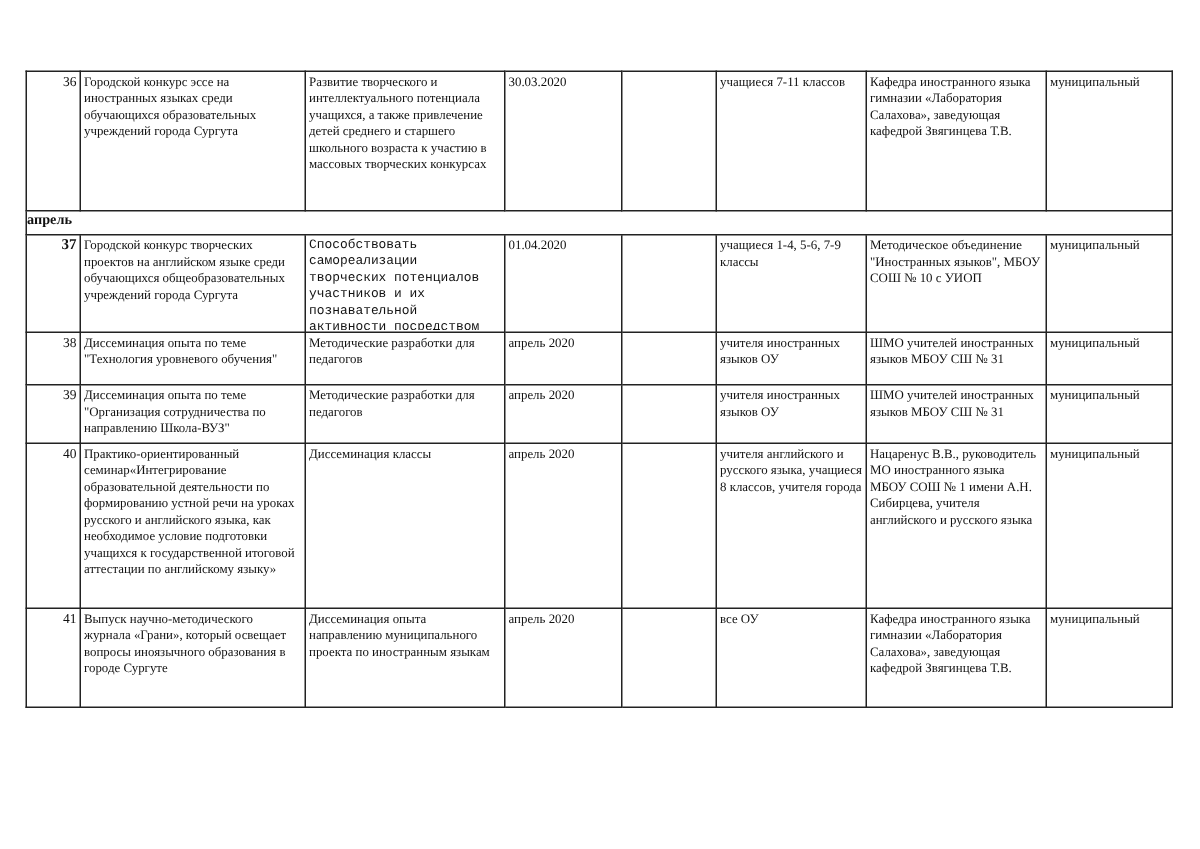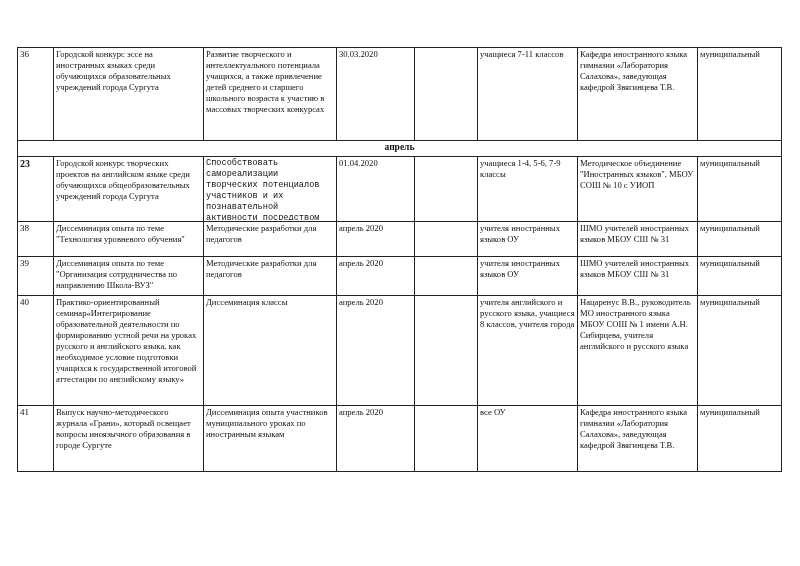--- a/index.html
+++ b/index.html
@@ -1,23 +1,23 @@
 <!DOCTYPE html>
 <html><head>
 <meta charset="utf-8">
 <style>
   html, body { margin: 0; padding: 0; background: #ffffff; }
   body { width: 800px; height: 566px; position: relative; overflow: hidden;
          font-family: "Liberation Serif", "DejaVu Serif", serif; color: #111; }
   table.plan { position: absolute; left: 17px; top: 47px; width: 764px;
                border-collapse: collapse; table-layout: fixed; font-size: 8.6px; line-height: 11px; }
   table.plan td { border: 1px solid #222; vertical-align: top; padding: 1px 2px; overflow: hidden; }
-  td.num { text-align: left; vertical-align: middle; font-size: 9px; }
+  td.num { text-align: right; vertical-align: middle; font-size: 9px; }
   td.num.bold { font-weight: bold; font-size: 10px; }
-  tr.month td { text-align: center; font-weight: bold; font-size: 9.5px; height: 13px; padding: 1px 0; }
+  tr.month td { font-weight: bold; font-size: 9.5px; height: 13px; padding: 1px 0; }
   .clip { overflow: hidden; font-family: Liberation Mono, monospace; }
 </style>
 </head>
 <body>
 
 <table class="plan">
   <colgroup>
     <col style="width:36px">
     <col style="width:150px">
     <col style="width:133px">
@@ -35,21 +35,21 @@
       <td>30.03.2020</td>
       <td></td>
       <td>учащиеся 7-11 классов</td>
       <td>Кафедра иностранного языка гимназии «Лаборатория Салахова», заведующая кафедрой Звягинцева Т.В.</td>
       <td>муниципальный</td>
     </tr>
     <tr class="month">
       <td colspan="8">апрель</td>
     </tr>
     <tr style="height:64px">
-      <td class="num bold">23</td>
+      <td class="num bold">37</td>
       <td>Городской конкурс творческих проектов на английском языке среди обучающихся общеобразовательных учреждений города Сургута</td>
       <td>
           <div class="clip" style="height:62px">Способствовать самореализации творческих потенциалов участников и их познавательной активности посредством переводческой деятельности</div>
         </td>
       <td>01.04.2020</td>
       <td></td>
       <td>учащиеся 1-4, 5-6, 7-9 классы</td>
       <td>Методическое объединение "Иностранных языков", МБОУ СОШ № 10 с УИОП</td>
       <td>муниципальный</td>
     </tr>
@@ -79,21 +79,21 @@
       <td>Диссеминация классы</td>
       <td>апрель 2020</td>
       <td></td>
       <td>учителя английского и русского языка, учащиеся 8 классов, учителя города</td>
       <td>Нацаренус В.В., руководитель МО иностранного языка МБОУ СОШ № 1 имени А.Н. Сибирцева, учителя английского и русского языка</td>
       <td>муниципальный</td>
     </tr>
     <tr style="height:66px">
       <td class="num">41</td>
       <td>Выпуск научно-методического журнала «Грани», который освещает вопросы иноязычного образования в городе Сургуте</td>
-      <td>Диссеминация опыта участников муниципального уроках по иностранным языкам</td>
+      <td>Диссеминация опыта направлению муниципального проекта по иностранным языкам</td>
       <td>апрель 2020</td>
       <td></td>
       <td>все ОУ</td>
       <td>Кафедра иностранного языка гимназии «Лаборатория Салахова», заведующая кафедрой Звягинцева Т.В.</td>
       <td>муниципальный</td>
     </tr>
   </tbody>
 </table>
 
 </body></html>

